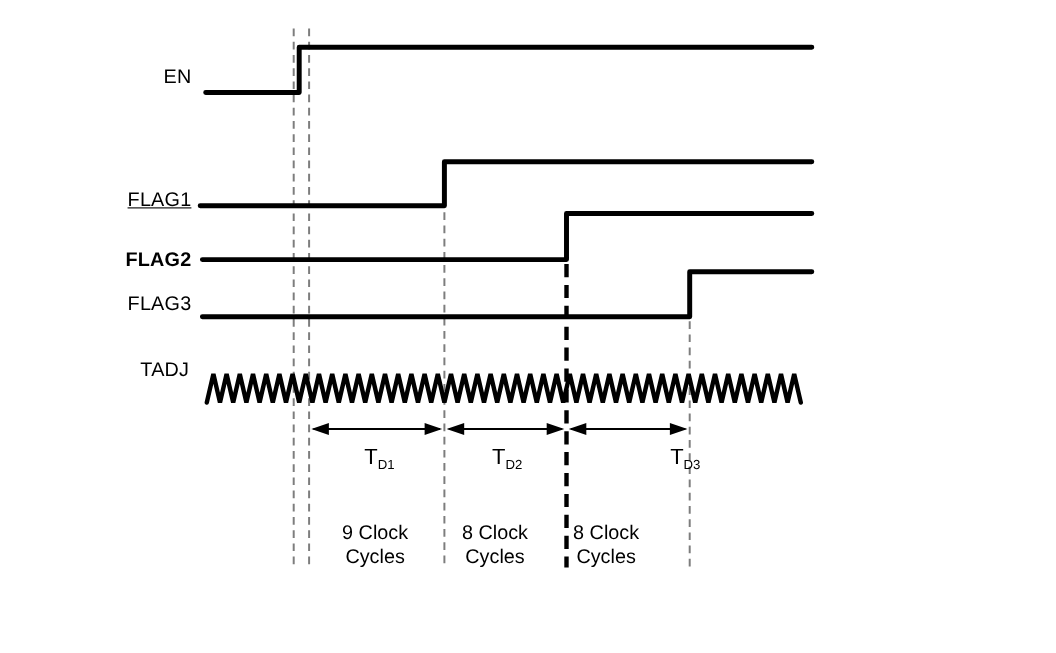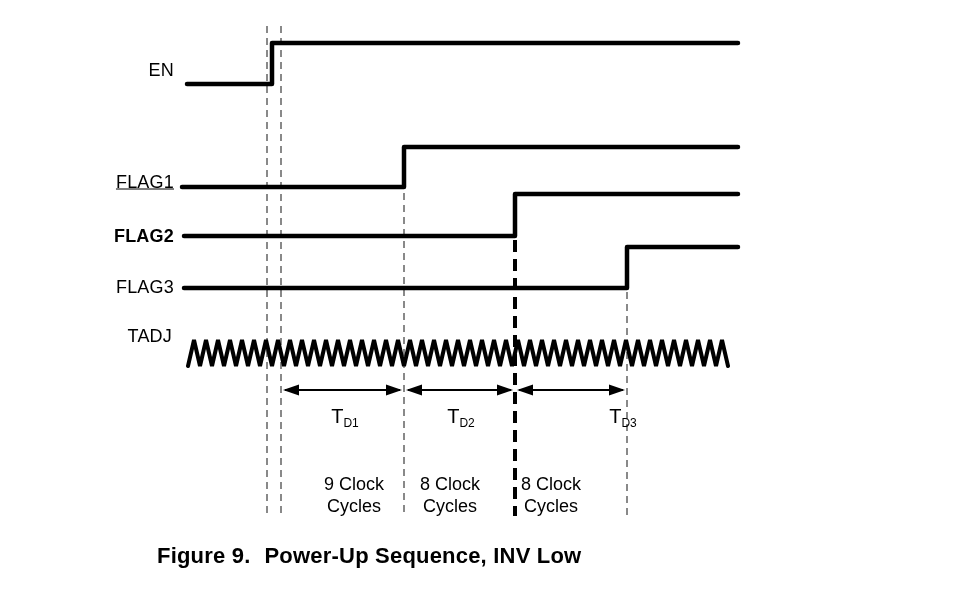--- a/index.html
+++ b/index.html
@@ -95,35 +95,32 @@
           <polygon points="517,390 533,384.5 533,395.5" class="arrow-head"></polygon>
           <polygon points="625,390 609,384.5 609,395.5" class="arrow-head"></polygon>
         </g>
       </g>
   </svg>
 
   <div id="labels-layer">
       <div class="sig-label" style="left: 174px; top: 70px;">EN</div>
       <div class="sig-label" style="left: 174px; top: 182px; text-decoration: underline;">FLAG1</div>
       <div class="sig-label" style="left: 174px; top: 236px; font-weight: bold;">FLAG2</div>
-      <div class="sig-label" style="left: 174px; top: 287px; text-align: center;">FLAG3</div>
+      <div class="sig-label" style="left: 174px; top: 276px; text-align: center;">FLAG3</div>
       <div class="sig-label" style="left: 172px; top: 336px;">TADJ</div>
       <div class="td-label" style="left: 345px; top: 405px;"><span>T</span><span class="sub">D1</span></div>
       <div class="td-label" style="left: 461px; top: 405px;"><span>T</span><span class="sub">D2</span></div>
       <div class="td-label" style="left: 578px; top: 405px; margin-left: 45px;"><span>T</span><span class="sub">D3</span></div>
-      <div class="cycle-note" style="left: 341px; top: 473px; margin-left: 13px;">
+      <div class="cycle-note" style="left: 341px; top: 473px;">
         <div>9 Clock</div>
         <div>Cycles</div>
       </div>
       <div class="cycle-note" style="left: 450px; top: 473px;">
         <div>8 Clock</div>
         <div>Cycles</div>
       </div>
       <div class="cycle-note" style="left: 551px; top: 473px;">
         <div>8 Clock</div>
         <div>Cycles</div>
       </div>
     </div>
 
-  <div class="figure-caption">
-    <span class="label">Figure 9.</span><span class="title">Power-Up Sequence, INV Low</span>
-  </div>
 </div>
 
 </body></html>

